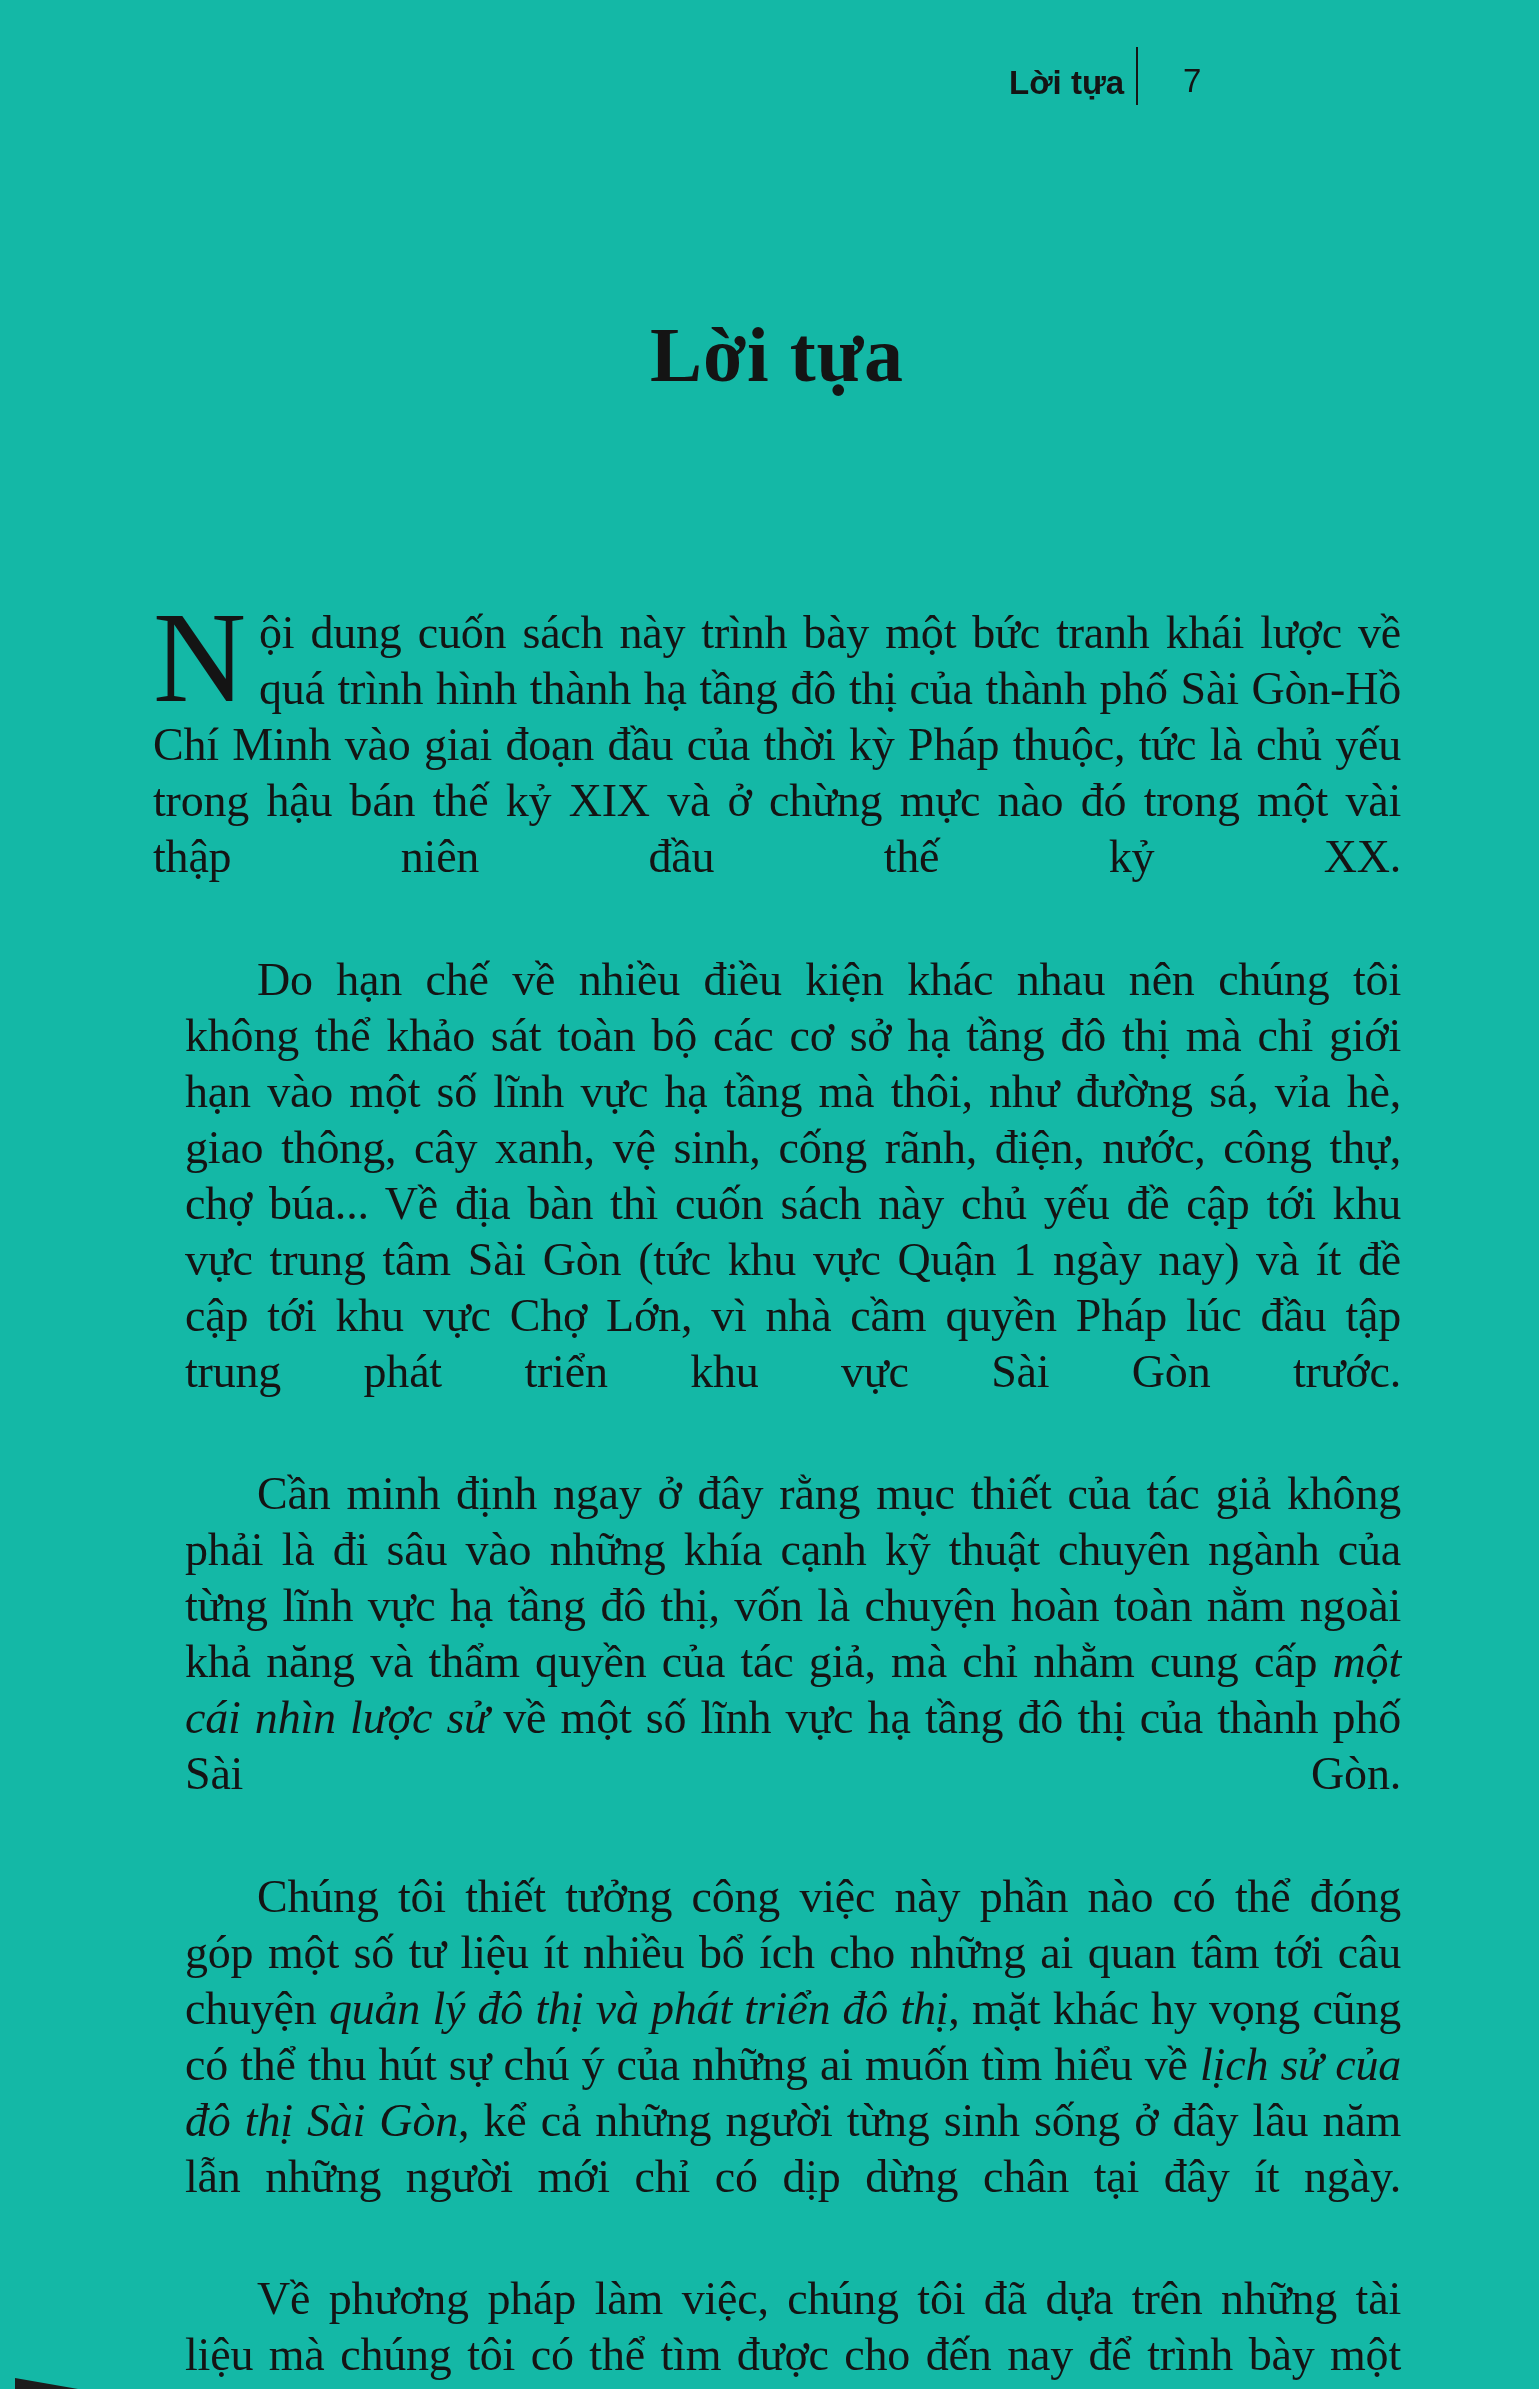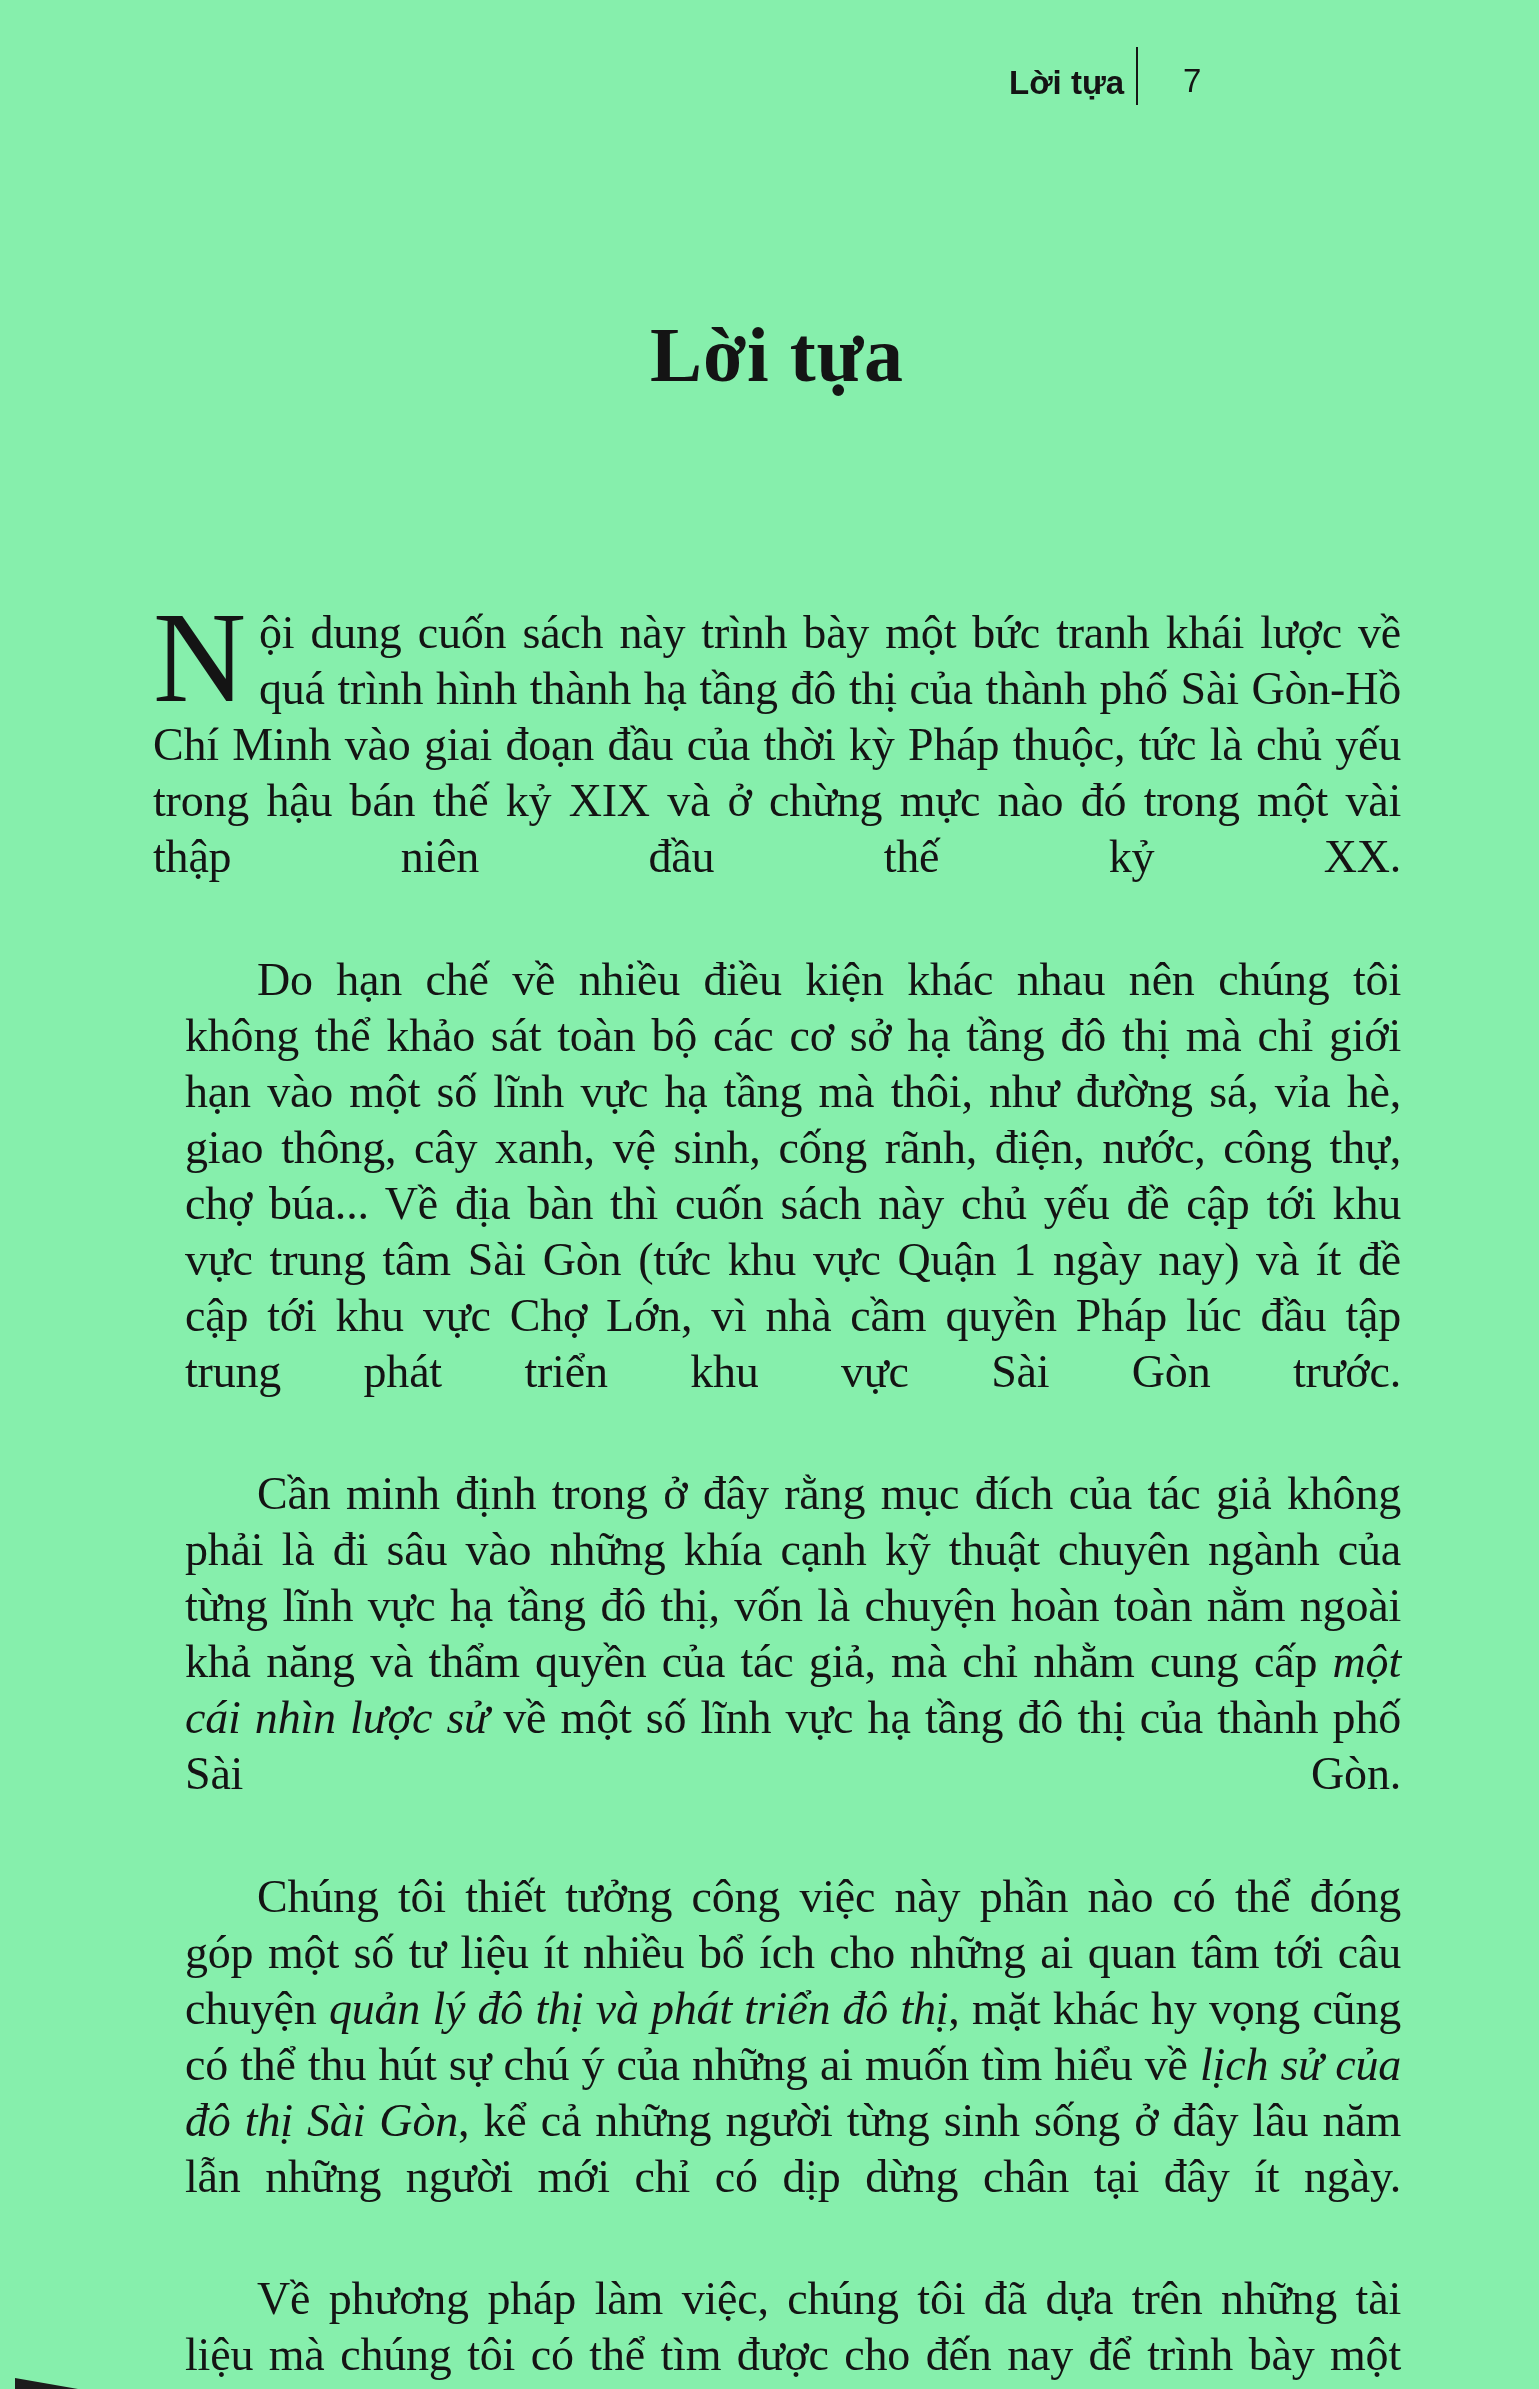--- a/index.html
+++ b/index.html
@@ -11,21 +11,21 @@
     height: 2389px;
     position: relative;
     background: #ffffff;
     font-family: "Liberation Serif", "DejaVu Serif", serif;
     color: #141414;
     overflow: hidden;
   }
   .page {
     position: absolute;
     inset: 0;
-    background: #86efac;
+    background: #14b8a6;
     text-decoration: underline;
   }
   
   .gutter {
     position: absolute;
     left: 0; top: 0; bottom: 0;
     width: 52px;
     background: linear-gradient(to right,
       #ffffff 0px,
       #c9c9c5 7.2px,
@@ -129,21 +129,21 @@
     <span class="rh-bar"></span>
     <span class="rh-num">7</span>
   </div>
 
   <h1 class="chapter-title">Lời tựa</h1>
 
   <div class="bodytext">
     <div>
         <p><span class="dropcap">N</span><span>ội dung cuốn sách này trình bày một bức tranh khái lược về quá trình hình thành hạ tầng đô thị của thành phố Sài Gòn-Hồ Chí Minh vào giai đoạn đầu của thời kỳ Pháp thuộc, tức là chủ yếu trong hậu bán thế kỷ XIX và ở chừng mực nào đó trong một vài thập niên đầu thế kỷ XX.</span></p>
         <p class="indent"><span>Do hạn chế về nhiều điều kiện khác nhau nên chúng tôi không thể khảo sát toàn bộ các cơ sở hạ tầng đô thị mà chỉ giới hạn vào một số lĩnh vực hạ tầng mà thôi, như đường sá, vỉa hè, giao thông, cây xanh, vệ sinh, cống rãnh, điện, nước, công thự, chợ búa... Về địa bàn thì cuốn sách này chủ yếu đề cập tới khu vực trung tâm Sài Gòn (tức khu vực Quận 1 ngày nay) và ít đề cập tới khu vực Chợ Lớn, vì nhà cầm quyền Pháp lúc đầu tập trung phát triển khu vực Sài Gòn trước.</span></p>
-        <p class="indent"><span>Cần minh định trong ở đây rằng mục đích của tác giả không phải là đi sâu vào những khía cạnh kỹ thuật chuyên ngành của từng lĩnh vực hạ tầng đô thị, vốn là chuyện hoàn toàn nằm ngoài khả năng và thẩm quyền của tác giả, mà chỉ nhằm cung cấp </span><span class="italic">một cái nhìn lược sử</span><span> về một số lĩnh vực hạ tầng đô thị của thành phố Sài Gòn.</span></p>
+        <p class="indent"><span>Cần minh định ngay ở đây rằng mục thiết của tác giả không phải là đi sâu vào những khía cạnh kỹ thuật chuyên ngành của từng lĩnh vực hạ tầng đô thị, vốn là chuyện hoàn toàn nằm ngoài khả năng và thẩm quyền của tác giả, mà chỉ nhằm cung cấp </span><span class="italic">một cái nhìn lược sử</span><span> về một số lĩnh vực hạ tầng đô thị của thành phố Sài Gòn.</span></p>
         <p class="indent"><span>Chúng tôi thiết tưởng công việc này phần nào có thể đóng góp một số tư liệu ít nhiều bổ ích cho những ai quan tâm tới câu chuyện </span><span class="italic">quản lý đô thị và phát triển đô thị</span><span>, mặt khác hy vọng cũng có thể thu hút sự chú ý của những ai muốn tìm hiểu về </span><span class="italic">lịch sử của đô thị Sài Gòn</span><span>, kể cả những người từng sinh sống ở đây lâu năm lẫn những người mới chỉ có dịp dừng chân tại đây ít ngày.</span></p>
         <p class="indent"><span>Về phương pháp làm việc, chúng tôi đã dựa trên những tài liệu mà chúng tôi có thể tìm được cho đến nay để trình bày một bức tranh lược sử, chủ yếu là những tài liệu lưu trữ của chính quyền thuộc địa Pháp cùng với một số công trình nghiên cứu sau này của những tác giả Việt Nam lẫn ngoại quốc có liên quan tới đối tượng của cuốn sách này.</span></p>
       </div>
   </div>
 
   <div class="corner-wedge"></div>
 </div>
 
 
 </body></html>

